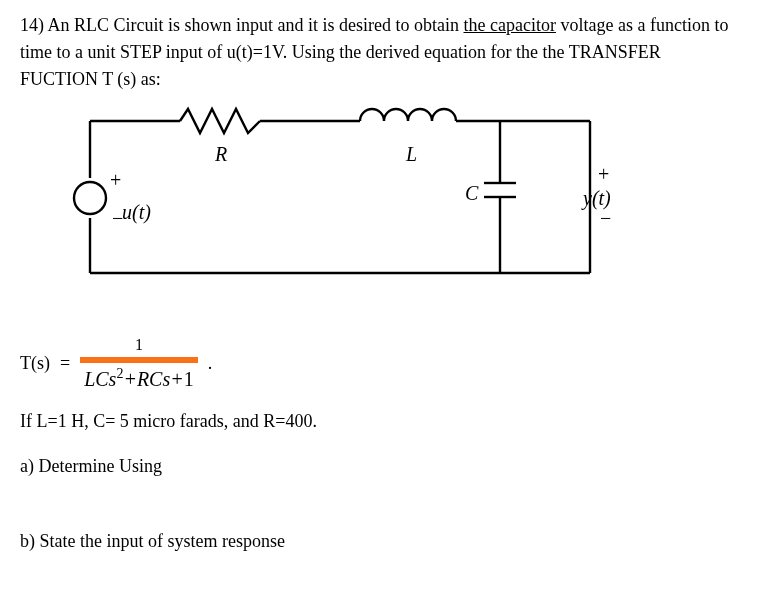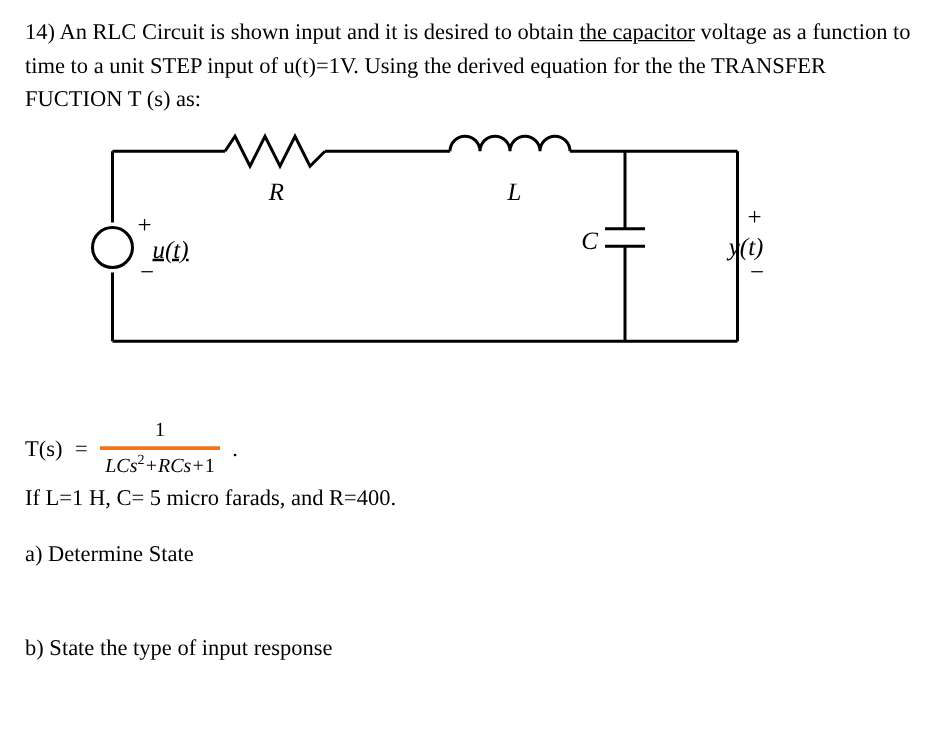--- a/index.html
+++ b/index.html
@@ -30,27 +30,27 @@
     }
     .fraction {
       display: inline-flex;
       flex-direction: column;
       align-items: center;
       vertical-align: middle;
       font-family: 'Times New Roman', serif;
     }
     .fraction .num { padding: 0 4px; font-size: 16px; }
     .fraction .den {
-      border-top: 3px solid #f97316;
+      border-top: 6px solid #f97316;
       padding: 0 4px;
-      font-size: 16px;
+      font-size: 20px;
     }
     .sup { vertical-align: super; font-size: 0.7em; }
     .part { margin-top: 18px; }
-    .params { }
+    .params { margin-top: 14px; }
     .gap { height: 30px; }
     .label-pos {
       position: absolute;
       font-family: 'Times New Roman', serif;
       font-size: 20px;
     }
     .sign { font-family: 'Times New Roman', serif; font-size: 20px; }
   </style>
 </head>
 <body>
@@ -95,21 +95,21 @@
 
       <line x1="434" y1="80" x2="466" y2="80"></line>
       <line x1="434" y1="94" x2="466" y2="94"></line>
       <line x1="450" y1="94" x2="450" y2="170"></line>
     </g>
   </svg>
 
   <span class="label-pos italic" style="left:165px; top:36px;">R</span>
   <span class="label-pos italic" style="left:356px; top:36px;">L</span>
   <span class="label-pos italic" style="left:415px; top:75px;">C</span>
-  <span class="label-pos italic" style="left:72px; top:82px;text-decoration:underline;">u(t)</span>
+  <span class="label-pos italic" style="left:72px; top:94px;">u(t)</span>
   <span class="label-pos italic" style="left:533px; top:80px; width:50px;">y(t)</span>
 
   <span class="label-pos sign" style="left:60px; top:62px;">+</span>
   <span class="label-pos sign" style="left:62px; top:100px;">−</span>
 
   <span class="label-pos sign" style="left:548px; top:56px;">+</span>
   <span class="label-pos sign" style="left:550px; top:100px;">−</span>
 </div>
 
 <div class="tf-row">
@@ -119,17 +119,17 @@
     <span class="num">1</span>
     <span class="den">
       <span class="italic">LCs</span><span class="sup">2</span><span class="italic">+RCs+</span>1
     </span>
   </span>
   <span>.</span>
 </div>
 
 <div class="params">If L=1 H, C= 5 micro farads, and R=400.</div>
 
-<div class="part">a) Determine State</div>
+<div class="part">a) Determine Using</div>
 
 <div class="gap"></div>
 
-<div class="part">b) State the type of input response</div>
+<div class="part">b) State the input of system response</div>
 
 </body></html>

